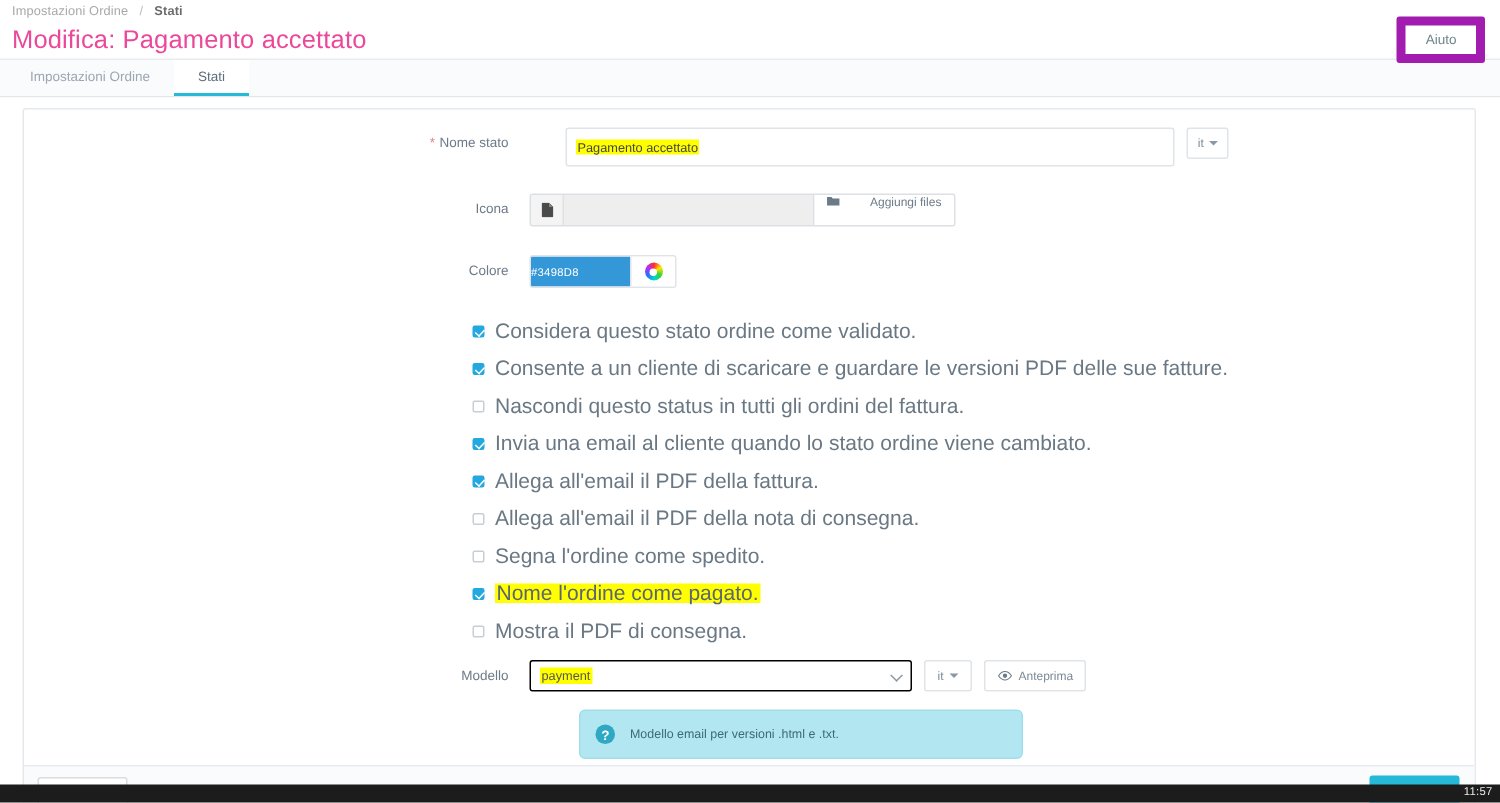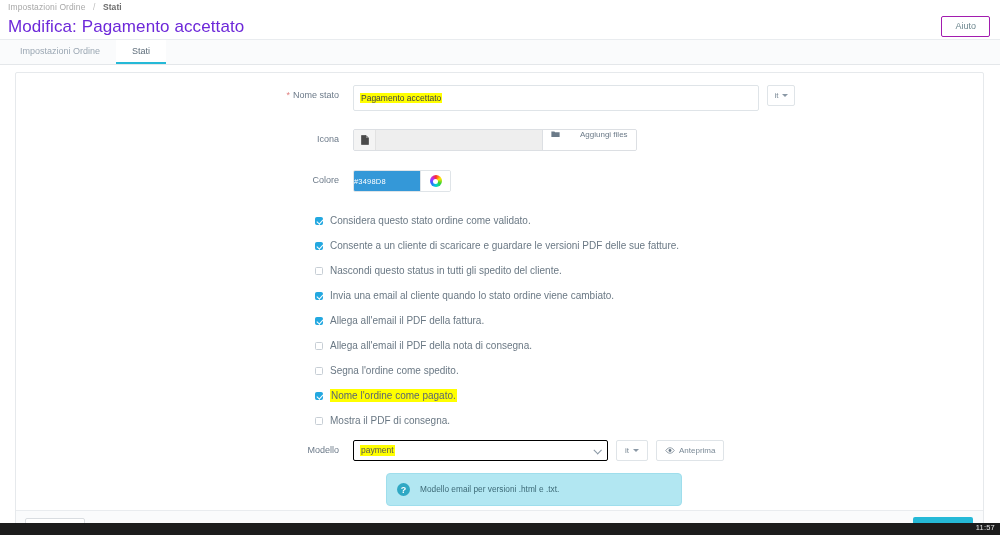--- a/index.html
+++ b/index.html
@@ -29,26 +29,26 @@
     height: 25px;
     padding: 0 10px 0 8px;
     display: flex;
     align-items: center;
     justify-content: space-between;
     background: #ffffff;
   }
   .page-title {
     font-size: 17px;
     font-weight: 400;
-    color: #6d28d9;
+    color: #ec4899;
     letter-spacing: .1px;
     white-space: nowrap;
   }
   .help-button {
-    border: 1px solid #a21caf;
+    border: 6px solid #a21caf;
     background: #fff;
     color: #6c868e;
     font-size: 9px;
     border-radius: 2px;
     padding: 5px 13px;
     cursor: pointer;
     line-height: 1;
     font-family: "Liberation Sans", sans-serif;
   }
 
@@ -240,21 +240,21 @@
   .cbox.checked::after {
     content: "";
     position: absolute;
     left: 2px; top: 0.5px;
     width: 2.5px; height: 5px;
     border: solid #fff;
     border-width: 0 1.2px 1.2px 0;
     transform: rotate(42deg);
   }
   .check-label {
-    font-size: 10px;
+    font-size: 14px;
     color: #6a7884;
     white-space: nowrap;
     line-height: 11px;
   }
   .check-label.hl { background: #ffff00; color: #5c6670; }
 
   
   .modello-row { display: flex; align-items: flex-start; margin-top: 5px; }
   .select-box {
     position: relative;
@@ -388,21 +388,21 @@
 
 <div class="tabbar">
   <div class="tab">Impostazioni Ordine</div>
   <div class="tab active">Stati</div>
 </div>
 
 <div class="panel-wrap">
   <div class="panel">
     <div class="panel-body">
 
-      <div class="form-row" style="margin-bottom:18px;">
+      <div class="form-row" style="margin-bottom:18px;gap:24px;">
         <div class="form-label">
           <span class="req-star">*</span><span>Nome stato</span>
         </div>
         <div class="form-control">
           <div class="text-input">
             <span class="hl">Pagamento accettato</span>
           </div>
           <div class="lang-btn">
             <span>it</span>
             <span class="caret"></span>
@@ -447,21 +447,21 @@
           <div class="check-row">
             <span class="cbox checked"></span>
             <span class="check-label">Considera questo stato ordine come validato.</span>
           </div>
           <div class="check-row">
             <span class="cbox checked"></span>
             <span class="check-label">Consente a un cliente di scaricare e guardare le versioni PDF delle sue fatture.</span>
           </div>
           <div class="check-row">
             <span class="cbox"></span>
-            <span class="check-label">Nascondi questo status in tutti gli spedito del cliente.</span>
+            <span class="check-label">Nascondi questo status in tutti gli ordini del fattura.</span>
           </div>
           <div class="check-row">
             <span class="cbox checked"></span>
             <span class="check-label">Invia una email al cliente quando lo stato ordine viene cambiato.</span>
           </div>
           <div class="check-row">
             <span class="cbox checked"></span>
             <span class="check-label">Allega all'email il PDF della fattura.</span>
           </div>
           <div class="check-row">

